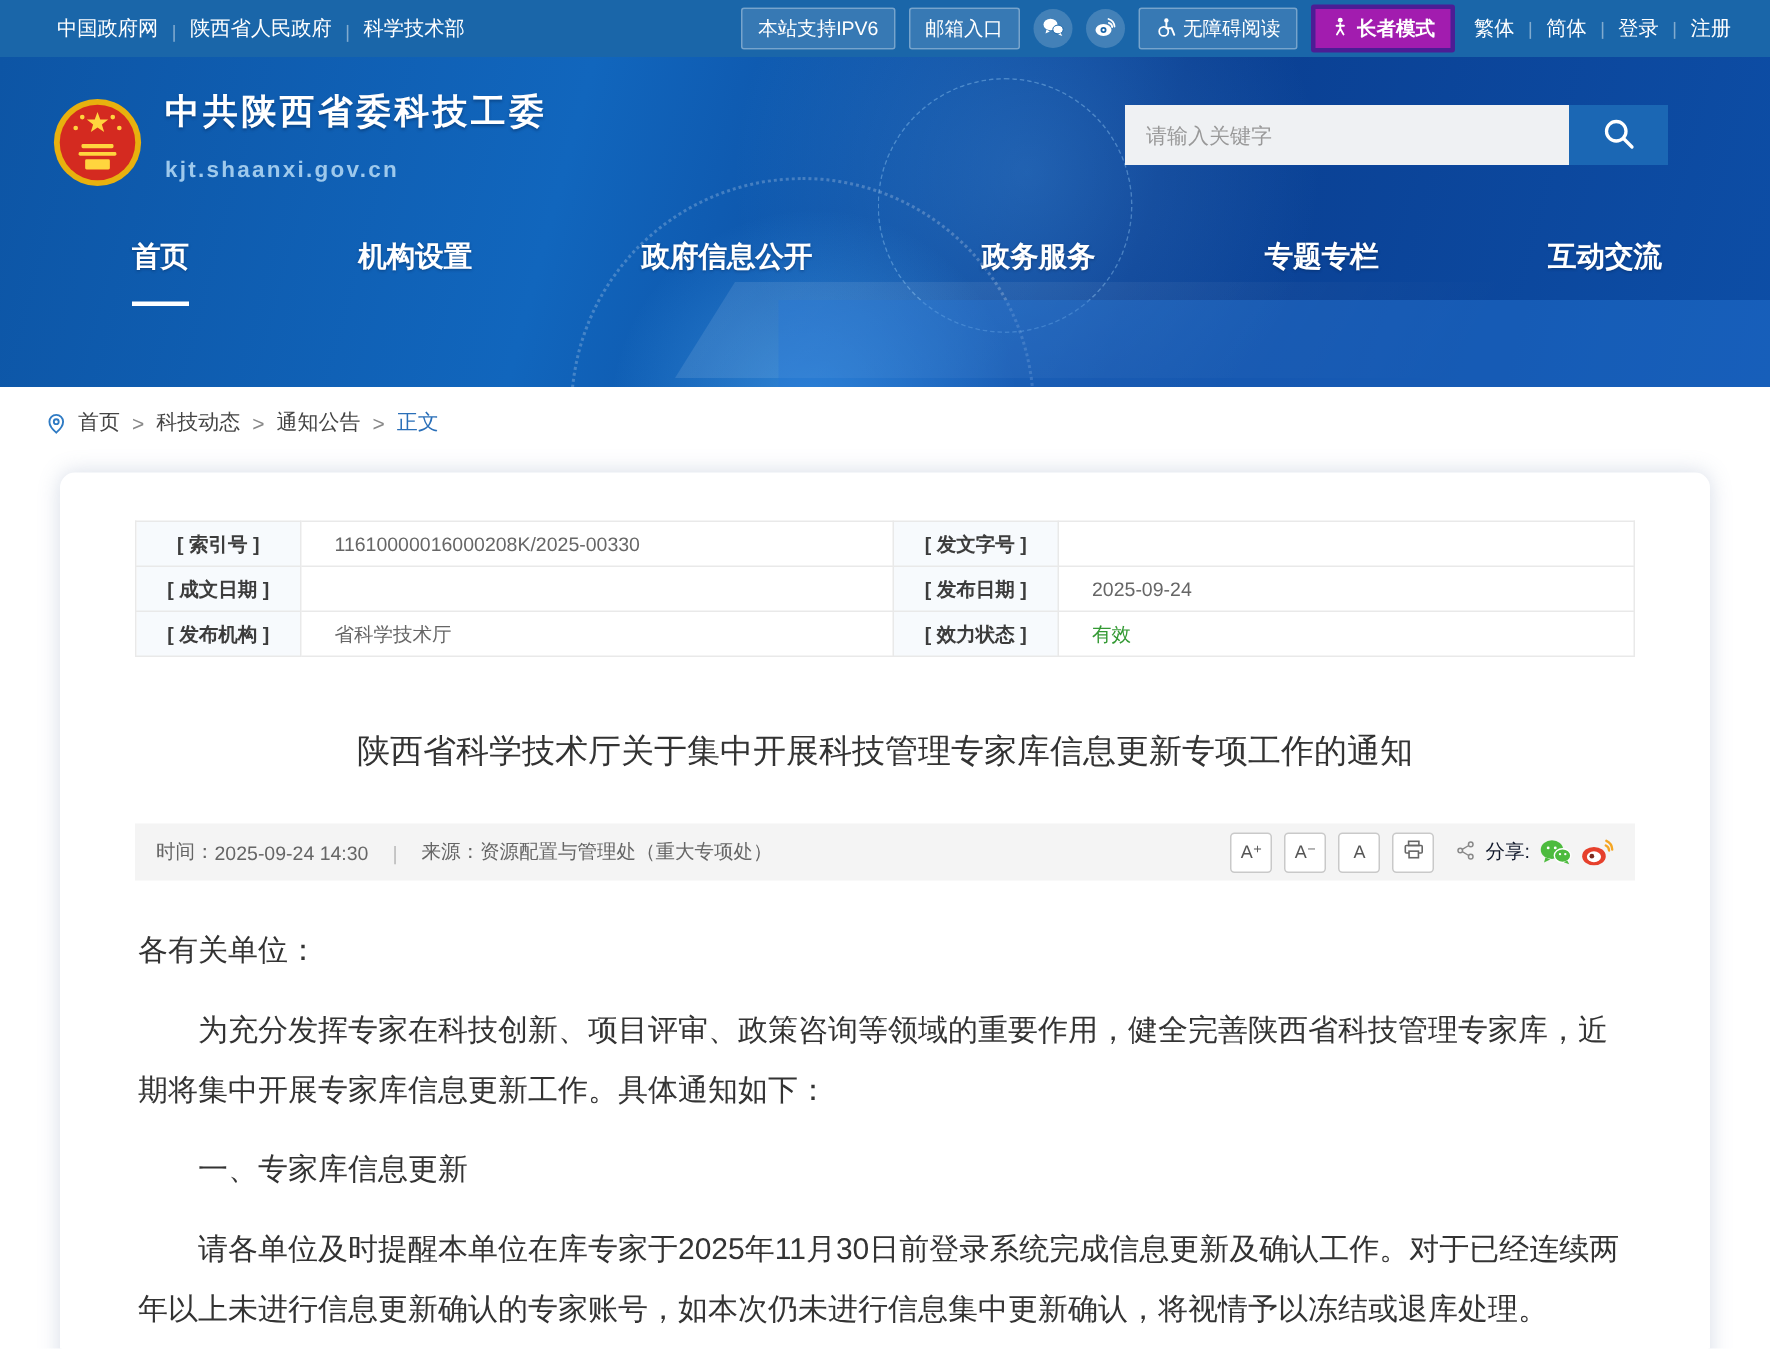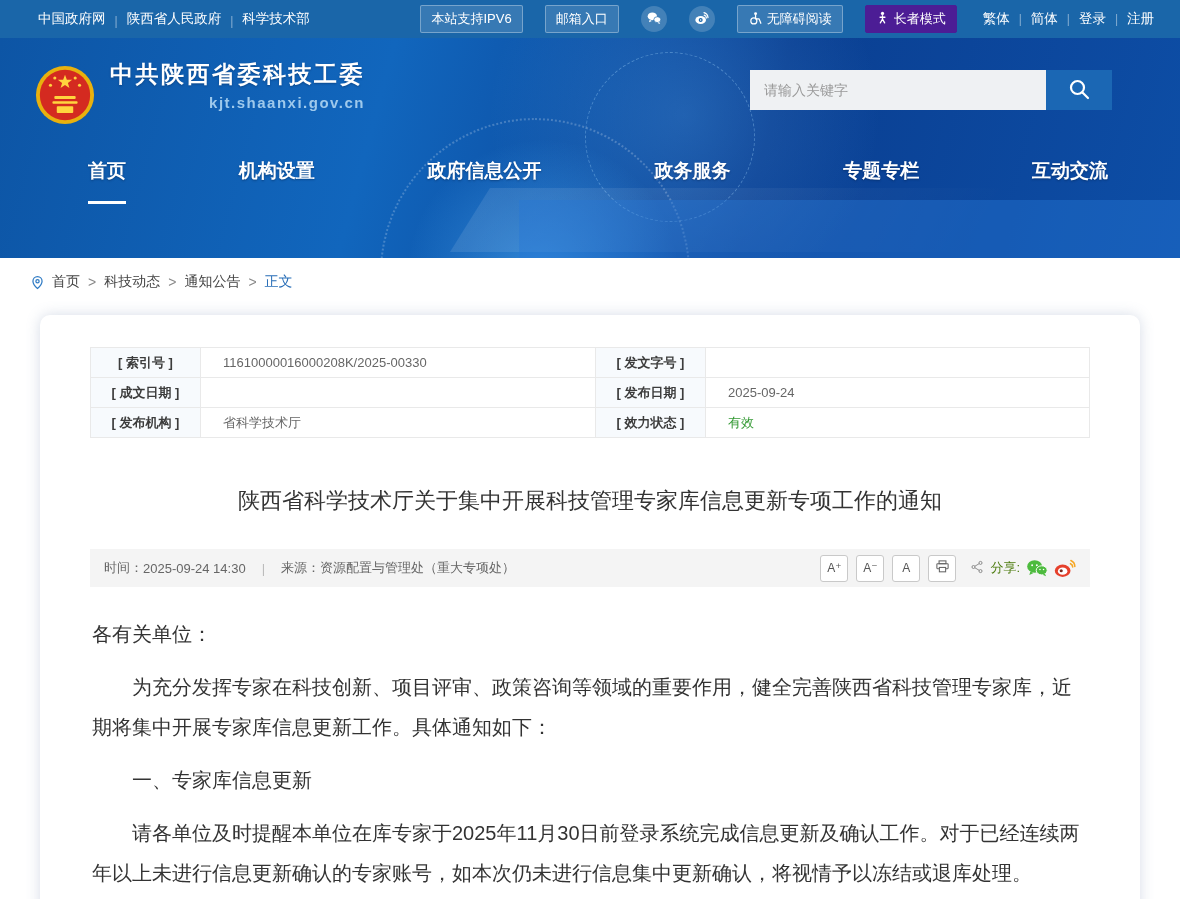--- a/index.html
+++ b/index.html
@@ -5,29 +5,29 @@
   * { box-sizing: border-box; margin: 0; padding: 0; }
   html,body { width:1180px; height:899px; overflow:hidden; background:#fff;
     font-family:"Liberation Sans","DejaVu Sans",sans-serif; }
 
   
   .topbar { height:38px; background:#1a66a9; display:flex; align-items:center;
     padding:0 26px 0 38px; color:#fff; font-size:13.5px; }
   .topbar-left { display:flex; align-items:flex-end; }
   .topbar-left .sep, .lang .sep { opacity:.45; margin:0 9px; font-size:12px; }
   .top-link { cursor:pointer; white-space:nowrap; }
-  .topbar-right { margin-left:auto; display:flex; align-items:center; gap:22px; }
+  .topbar-right { margin-left:auto; display:flex; align-items:center; gap:9px; }
   .tb-btn { background:rgba(255,255,255,.13); border:1px solid rgba(255,255,255,.32);
     color:#fff; font-size:13px; padding:4px 10px; border-radius:2px; cursor:pointer;
     display:flex; align-items:center; gap:5px; white-space:nowrap;
     font-family:inherit; }
   .tb-circle { width:26px; height:26px; border-radius:50%;
     background:rgba(255,255,255,.18); border:none; cursor:pointer;
     display:flex; align-items:center; justify-content:center; }
-  .elder { background:#4c1d95; border:1px solid #4c1d95; }
+  .elder { background:#a21caf; border:3px solid #4c1d95;font-weight:bold; }
   .lang { display:flex; align-items:center; margin-left:4px; }
 
   
   .banner { position:relative; height:220px; overflow:hidden;
     background:
       radial-gradient(circle at 46% 108%, rgba(80,180,255,.55), rgba(80,180,255,0) 20%),
       radial-gradient(circle at 58% 35%, rgba(110,190,255,.22), rgba(110,190,255,0) 28%),
       linear-gradient(105deg,#0d55a5 0%, #1166bd 32%, #0a3f92 64%, #0d4ea6 100%); }
   .ring { position:absolute; border-radius:50%; pointer-events:none; }
   .ring1 { width:310px; height:310px; left:380px; top:80px; border:2px dotted rgba(255,255,255,.22); }
@@ -36,21 +36,21 @@
     background:linear-gradient(90deg, rgba(255,255,255,.10), rgba(255,255,255,0));
     transform:skewX(-32deg); pointer-events:none; }
   .band { position:absolute; right:0; bottom:0; width:56%; height:58px;
     background:rgba(38,118,215,.42); pointer-events:none; }
 
   .brand { position:absolute; left:34px; top:20px; display:flex; z-index:3; }
   .emblem { width:62px; height:62px; margin-top:6px; flex:0 0 auto; }
   .brand-text { margin-left:14px; color:#fff; }
   .org1 { font-size:23px; font-weight:bold; letter-spacing:2.5px; line-height:1.4; text-shadow:0 1px 2px rgba(0,30,70,.4); }
   .org2 { font-size:25px; font-weight:bold; letter-spacing:7px; line-height:1.3; text-shadow:0 1px 2px rgba(0,30,70,.4); }
-  .site-url { font-size:15px; font-weight:bold; color:#9ec9ec; letter-spacing:1.5px; margin-top:4px;text-align:right; }
+  .site-url { font-size:15px; font-weight:bold; color:#9ec9ec; letter-spacing:1.5px; margin-top:15px; }
 
   .search { position:absolute; right:68px; top:32px; display:flex; z-index:4;border-radius:11px; }
   .search input { width:296px; height:40px; border:none; outline:none;
     background:#eff1f3; color:#333; font-size:14px; padding:0 14px; font-family:inherit; }
   .search input::placeholder { color:#999; }
   .search-btn { width:66px; height:40px; background:#1b67b4; border:none;
     display:flex; align-items:center; justify-content:center; cursor:pointer; }
 
   .nav { position:absolute; left:88px; right:72px; top:120px; display:flex;
     justify-content:space-between; z-index:4; }
@@ -80,21 +80,21 @@
   .art-title { text-align:center; font-size:22px; font-weight:normal; color:#333;
     margin:46px 10px 32px; line-height:1.5; }
 
   .meta { background:#f4f4f4; height:38px; display:flex; align-items:center;
     padding:0 14px; font-size:13px; color:#666; }
   .meta .mdiv { margin:0 16px; color:#bbb; }
   .meta-right { margin-left:auto; display:flex; align-items:center; gap:8px; }
   .fbtn { width:28px; height:27px; background:#fff; border:1px solid #c9c9c9;
     border-radius:3px; font-size:12px; color:#555; cursor:pointer;
     display:flex; align-items:center; justify-content:center; font-family:inherit; }
-  .share-wrap { display:flex; align-items:center; gap:6px; margin-left:6px; color:#4d7c0f;text-align:right; }
+  .share-wrap { display:flex; align-items:center; gap:6px; margin-left:6px; color:#0f172a;text-align:right; }
   .share-icon { cursor:pointer; display:flex; align-items:center; }
 
   .article { padding:14px 2px 0; font-size:20px; color:#333; line-height:2.0; }
   .article p { margin:13px 0; }
   .indent { text-indent:2em; }
 </style>
 </head>
 <body>
 
 <div class="topbar">

